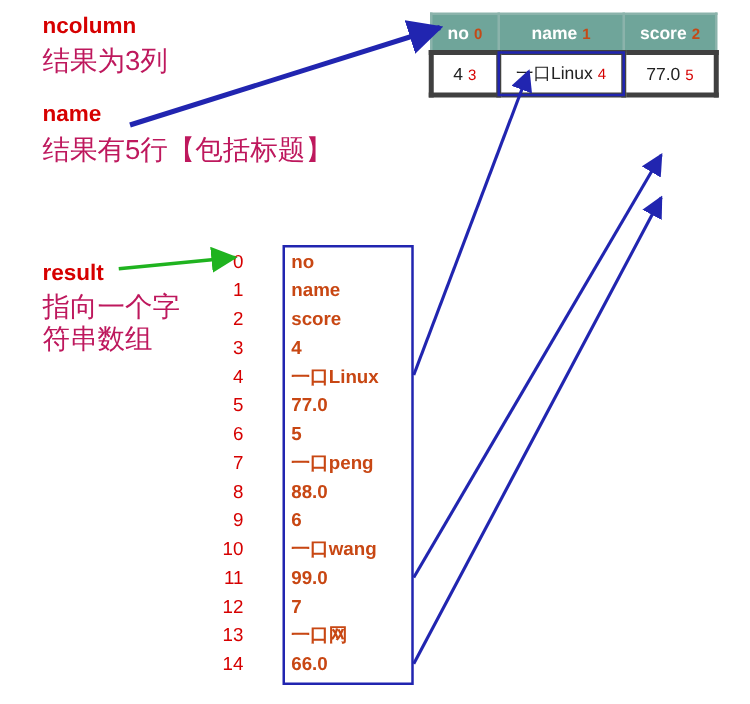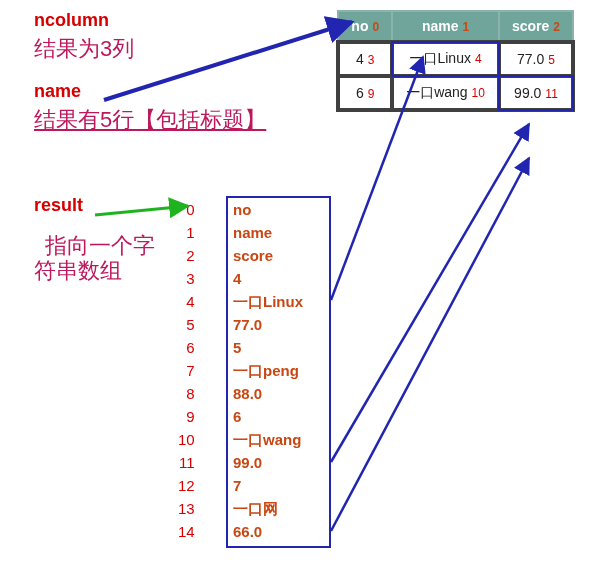--- a/index.html
+++ b/index.html
@@ -109,44 +109,39 @@
 </style>
 </head>
 <body>
 
 <div class="stage">
 
   <div class="lbl kw" style="left:34px; top:10px;">ncolumn</div>
   <div class="lbl zh" style="left:34px; top:34px;">结果为3列</div>
 
   <div class="lbl kw" style="left:34px; top:81px;">name</div>
-  <div class="lbl zh" style="left:34px; top:105px;text-decoration:underline;">结果有5行【包括标题】</div>
-
-  <div class="lbl kw" style="left:34px; top:195px;">result</div>
-  <div class="lbl zh" style="left:34px; top:231px;margin-left:11px;">指向一个字</div>
+  <div class="lbl zh" style="left:34px; top:105px;">结果有5行【包括标题】</div>
+
+  <div class="lbl kw" style="left:34px; top:208px;">result</div>
+  <div class="lbl zh" style="left:34px; top:231px;">指向一个字</div>
   <div class="lbl zh" style="left:34px; top:256px;text-align:right;">符串数组</div>
 
   <table class="db-table">
     <thead>
       <tr>
         <th><span>no</span><span class="red-idx">0</span></th>
         <th><span>name</span><span class="red-idx">1</span></th>
         <th><span>score</span><span class="red-idx">2</span></th>
       </tr>
     </thead>
     <tbody>
       <tr>
         <td><span>4</span><span class="red-idx">3</span></td>
         <td class="box-blue"><span>一口Linux</span><span class="red-idx">4</span></td>
         <td><span>77.0</span><span class="red-idx">5</span></td>
-      </tr>
-      <tr>
-        <td><span>6</span><span class="red-idx">9</span></td>
-        <td><span>一口wang</span><span class="red-idx">10</span></td>
-        <td class="box-blue"><span>99.0</span><span class="red-idx">11</span></td>
       </tr>
     </tbody>
   </table>
 
   <div class="arr-box"></div>
 
   <div class="arr-idx">
     <div>0</div>
     <div>1</div>
     <div>2</div>

